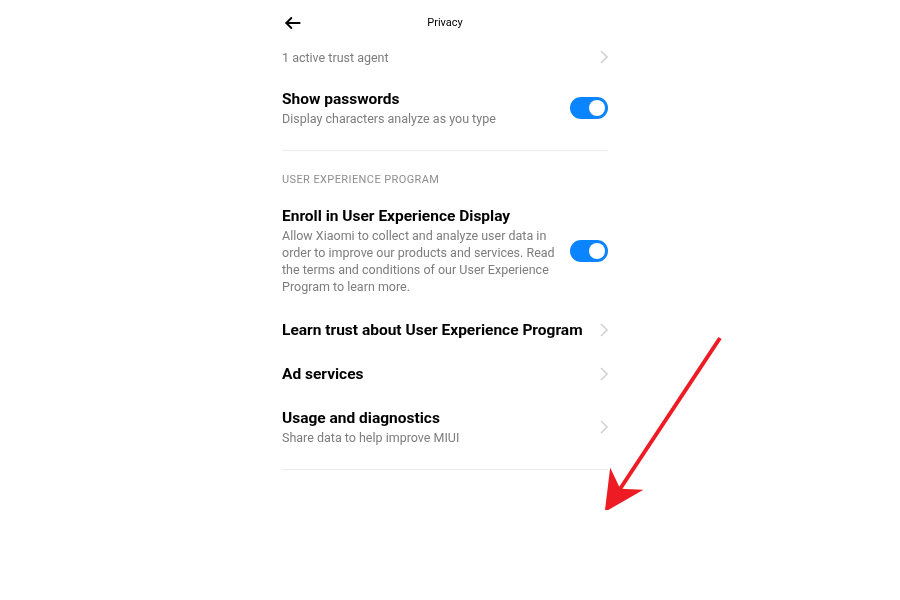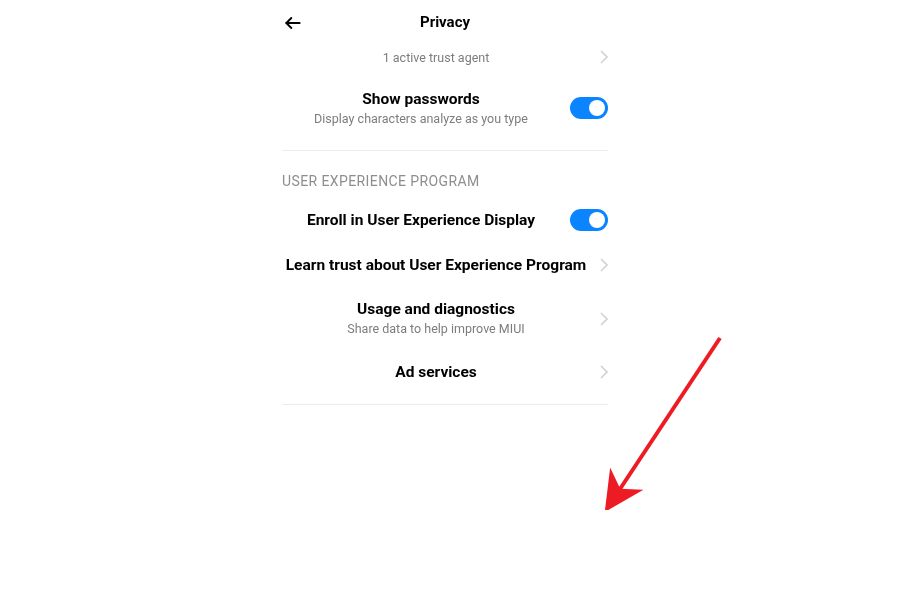--- a/index.html
+++ b/index.html
@@ -31,52 +31,51 @@
     width: 22px;
     height: 22px;
     display: flex;
     align-items: center;
     justify-content: center;
     cursor: pointer;
   }
   .title {
     width: 100%;
     text-align: center;
-    font-size: 15px;
-    font-weight: 700;
+    font-size: 11px;
+    font-weight: 400;
     color: #000;
   }
   .content {
     padding: 0 12px;
   }
   .row {
     display: flex;
     align-items: center;
     justify-content: space-between;
     padding: 12px 0;
-    text-align: center;
   }
   .row-text {
     flex: 1;
     padding-right: 10px;
   }
   .row-title {
     font-size: 15.5px;
     font-weight: 700;
     color: #000;
     line-height: 1.3;
   }
   .row-sub {
     font-size: 12.5px;
     color: #7d7d7d;
     line-height: 1.35;
     margin-top: 2px;
   }
   .section-header {
-    font-size: 14px;
+    font-size: 11px;
     letter-spacing: 0.4px;
     color: #8e8e8e;
     padding: 22px 0 8px 0;
   }
   .divider {
     height: 1px;
     background: #ececec;
     margin: 10px 0 0 0;
   }
   .toggle {
@@ -153,50 +152,51 @@
       <div class="toggle"></div>
     </div>
 
     <div class="divider"></div>
 
     <div class="section-header">USER EXPERIENCE PROGRAM</div>
 
     <div class="row">
       <div class="row-text">
         <div class="row-title">Enroll in User Experience Display</div>
+        <div class="row-sub">Allow Xiaomi to collect and analyze user data in order to improve our products and services. Read the terms and conditions of our User Experience Program to learn more.</div>
       </div>
       <div class="toggle"></div>
     </div>
 
     <div class="row">
       <div class="row-text">
         <div class="row-title">Learn trust about User Experience Program</div>
+      </div>
+      <div class="chev">
+        <svg width="8" height="14" viewBox="0 0 8 14" fill="none" stroke="#808080" stroke-width="1.6">
+            <polyline points="1 1 7 7 1 13"></polyline>
+          </svg>
+      </div>
+    </div>
+
+    <div class="row">
+      <div class="row-text">
+        <div class="row-title">Ad services</div>
       </div>
       <div class="chev">
         <svg width="8" height="14" viewBox="0 0 8 14" fill="none" stroke="#808080" stroke-width="1.6">
             <polyline points="1 1 7 7 1 13"></polyline>
           </svg>
       </div>
     </div>
 
     <div class="row">
       <div class="row-text">
         <div class="row-title">Usage and diagnostics</div>
         <div class="row-sub">Share data to help improve MIUI</div>
-      </div>
-      <div class="chev">
-        <svg width="8" height="14" viewBox="0 0 8 14" fill="none" stroke="#808080" stroke-width="1.6">
-            <polyline points="1 1 7 7 1 13"></polyline>
-          </svg>
-      </div>
-    </div>
-
-    <div class="row">
-      <div class="row-text">
-        <div class="row-title">Ad services</div>
       </div>
       <div class="chev">
         <svg width="8" height="14" viewBox="0 0 8 14" fill="none" stroke="#808080" stroke-width="1.6">
             <polyline points="1 1 7 7 1 13"></polyline>
           </svg>
       </div>
     </div>
 
     <div class="divider"></div>
 

